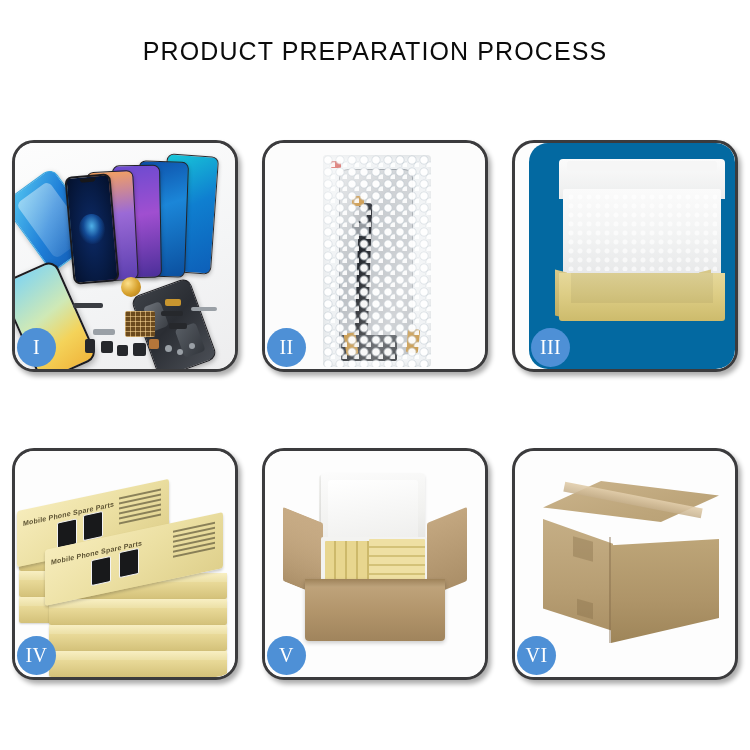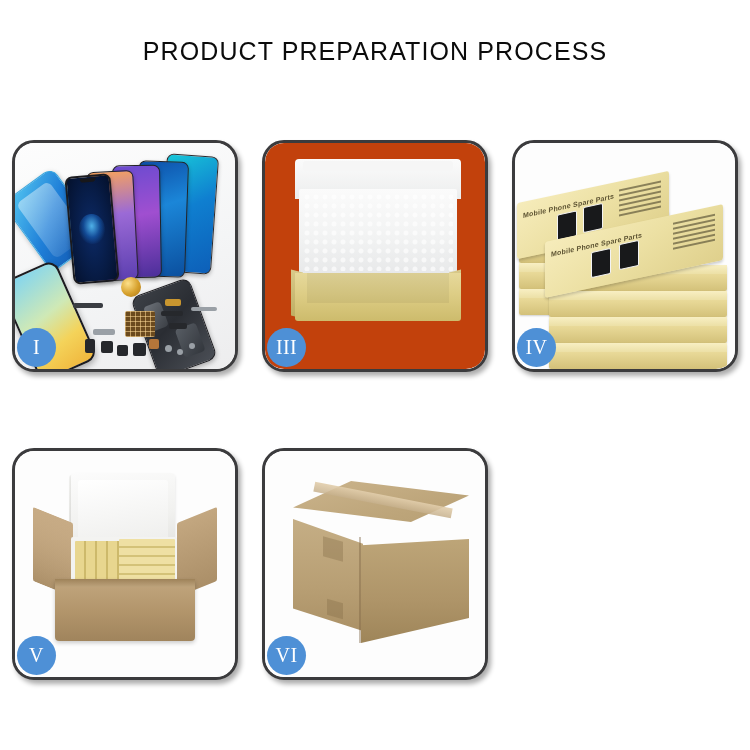--- a/index.html
+++ b/index.html
@@ -297,21 +297,21 @@
     width: 12px; height: 24px; border-radius: 2px;
     background: #c3913f; z-index: 5; transform: rotate(6deg);
   }
   .flex-board {
     position: absolute; left: 18px; bottom: 6px;
     width: 56px; height: 26px; border-radius: 2px;
     background: linear-gradient(180deg,#33383f,#1c2025); z-index: 4;
   }
 
   
-  .p3 { background: #c2410c; }
+  .p3 { background: #0369a1; margin-left: 14px; }
 
   .box3-lid {
     position: absolute;
     left: 30px; top: 16px; width: 166px; height: 40px;
     background: linear-gradient(180deg,#fbfbfb 0%,#eceded 100%);
     border-radius: 4px 4px 0 0;
   }
   .box3-lid::before {
     content: ""; position: absolute; left: 8px; top: 2px;
     width: 150px; height: 10px;
@@ -476,21 +476,21 @@
     background: linear-gradient(180deg,#c2a77f 0%,#b1946a 55%,#a0845c 100%);
     border-radius: 2px 2px 4px 4px;
     box-shadow: 0 2px 4px rgba(0,0,0,0.2);
   }
   .carton-front::before {
     content: ""; position: absolute; left: 0; right: 0; top: 0; height: 8px;
     background: linear-gradient(180deg,#9e8259,#bda37c);
   }
 
   
-  .p6 { background: #fdfdfd; }
+  .p6 { background: #fdfdfd; border-radius: 21px; }
 
   .carton6 { position: absolute; left: 24px; top: 30px; width: 180px; height: 168px; }
 
   .c6-top {
     position: absolute; left: 4px; top: 0;
     width: 176px; height: 66px;
     background: linear-gradient(165deg,#cbb48c 0%,#bda57a 52%,#b39b70 100%);
     clip-path: polygon(33% 0%, 100% 22%, 67% 62%, 0% 40%);
   }
   .c6-tape {
@@ -574,20 +574,36 @@
           <div class="part silver round" style="left:92px; top:56px; width:7px; height:7px;"></div>
           <div class="part silver round" style="left:104px;top:60px; width:6px; height:6px;"></div>
           <div class="part silver round" style="left:116px;top:54px; width:6px; height:6px;"></div>
           <div class="part silver" style="left:118px;top:18px; width:26px; height:4px;"></div>
         </div>
 
         <div class="badge">I</div>
       </div>
     </div>
 
+    <div class="panel">
+      <div class="panel-photo p2">
+        <div class="bubble-bag">
+          <div class="lcd-inner"></div>
+          <div class="lcd-red"></div>
+          <div class="flex-cable"></div>
+          <div class="flex-dot"></div>
+          <div class="flex-conn"></div>
+          <div class="flex-gold-a"></div>
+          <div class="flex-gold-b"></div>
+          <div class="flex-gold-c"></div>
+          <div class="flex-board"></div>
+        </div>
+        <div class="badge">II</div>
+      </div>
+    </div>
 
     <div class="panel">
       <div class="panel-photo p3">
         <div class="box3-lid"></div>
         <div class="box3-foam"></div>
         <div class="box3-items"></div>
         <div class="box3-left-flap"></div>
         <div class="box3-right-flap"></div>
         <div class="box3-front">
           <div class="box3-front-inner"></div>

